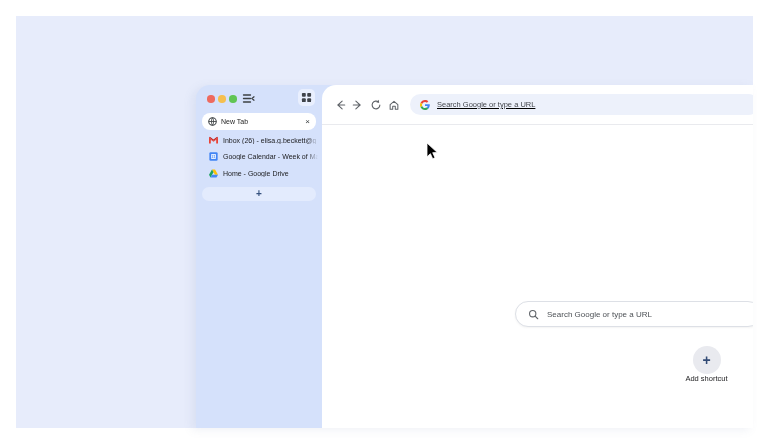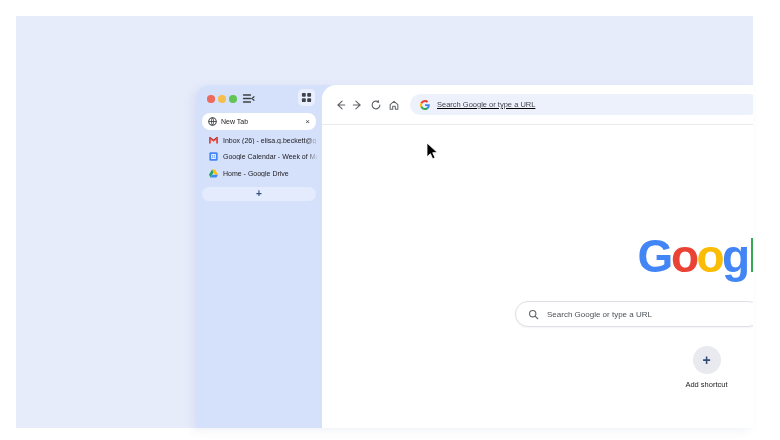--- a/index.html
+++ b/index.html
@@ -72,21 +72,21 @@
     border:1px solid #dde0e6;border-radius:14px;box-shadow:0 1px 2px rgba(60,64,67,0.06);
     display:flex;align-items:center;gap:8px;padding-left:12px;box-sizing:border-box;
   }
   .ntp-search .s-text{font-size:8px;color:#4d5156;white-space:nowrap;}
   .shortcut{position:absolute;left:356px;top:221px;width:57px;text-align:center;}
   .sc-circle{
     width:28px;height:28px;border-radius:50%;background:#e9eaef;margin:0 auto;
     display:flex;align-items:center;justify-content:center;
     font-size:14px;color:#344c76;font-weight:bold;line-height:1;
   }
-  .sc-label{margin-top:6px;font-size:7.5px;color:#1d1d1f;}
+  .sc-label{font-size:7.5px;color:#1d1d1f;}
 
   .cursor{position:absolute;left:426px;top:142px;width:12px;height:18px;z-index:50;}
   svg{display:block;}
 </style>
 </head>
 <body>
 
 <div class="screen"></div>
 
 <div class="window">
@@ -199,23 +199,20 @@
             <path fill="#FBBC05" d="M10.53 28.59c-.48-1.45-.76-2.99-.76-4.59s.27-3.14.76-4.59l-7.98-6.19C.92 16.46 0 20.12 0 24c0 3.88.92 7.54 2.56 10.78l7.97-6.19z"></path>
             <path fill="#34A853" d="M24 48c6.48 0 11.93-2.13 15.89-5.81l-7.73-6c-2.15 1.45-4.92 2.3-8.16 2.3-6.26 0-11.57-4.22-13.47-9.91l-7.98 6.19C6.51 42.62 14.62 48 24 48z"></path>
           </svg>
         </span>
         <span class="ab-text">Search Google or type a URL</span>
       </div>
     </div>
     <div class="tb-divider"></div>
 
     <div class="ntp">
-      <div class="logo">
-        <span class="l-blue">G</span><span class="l-red">o</span><span class="l-yellow">o</span><span class="l-blue">g</span><span class="l-green">l</span>
-      </div>
 
       <div class="ntp-search">
         <span>
           <svg viewBox="0 0 14 14" width="11" height="11">
             <circle cx="6" cy="6" r="4" fill="none" stroke="#5f6368" stroke-width="1.4"></circle>
             <path d="m9 9 3.4 3.4" stroke="#5f6368" stroke-width="1.4" stroke-linecap="round"></path>
           </svg>
         </span>
         <span class="s-text">Search Google or type a URL</span>
       </div>

